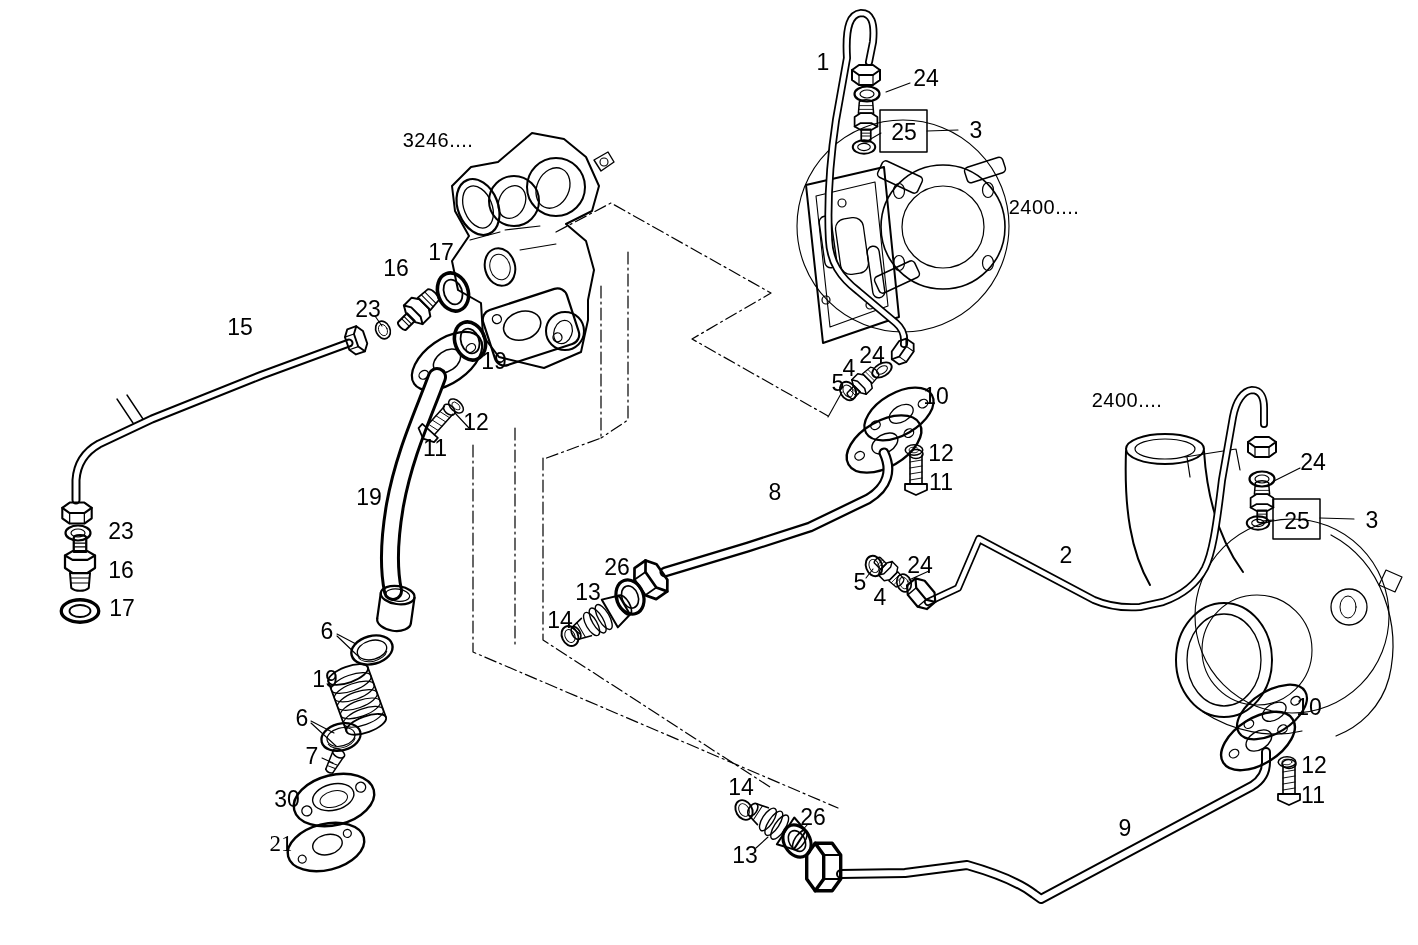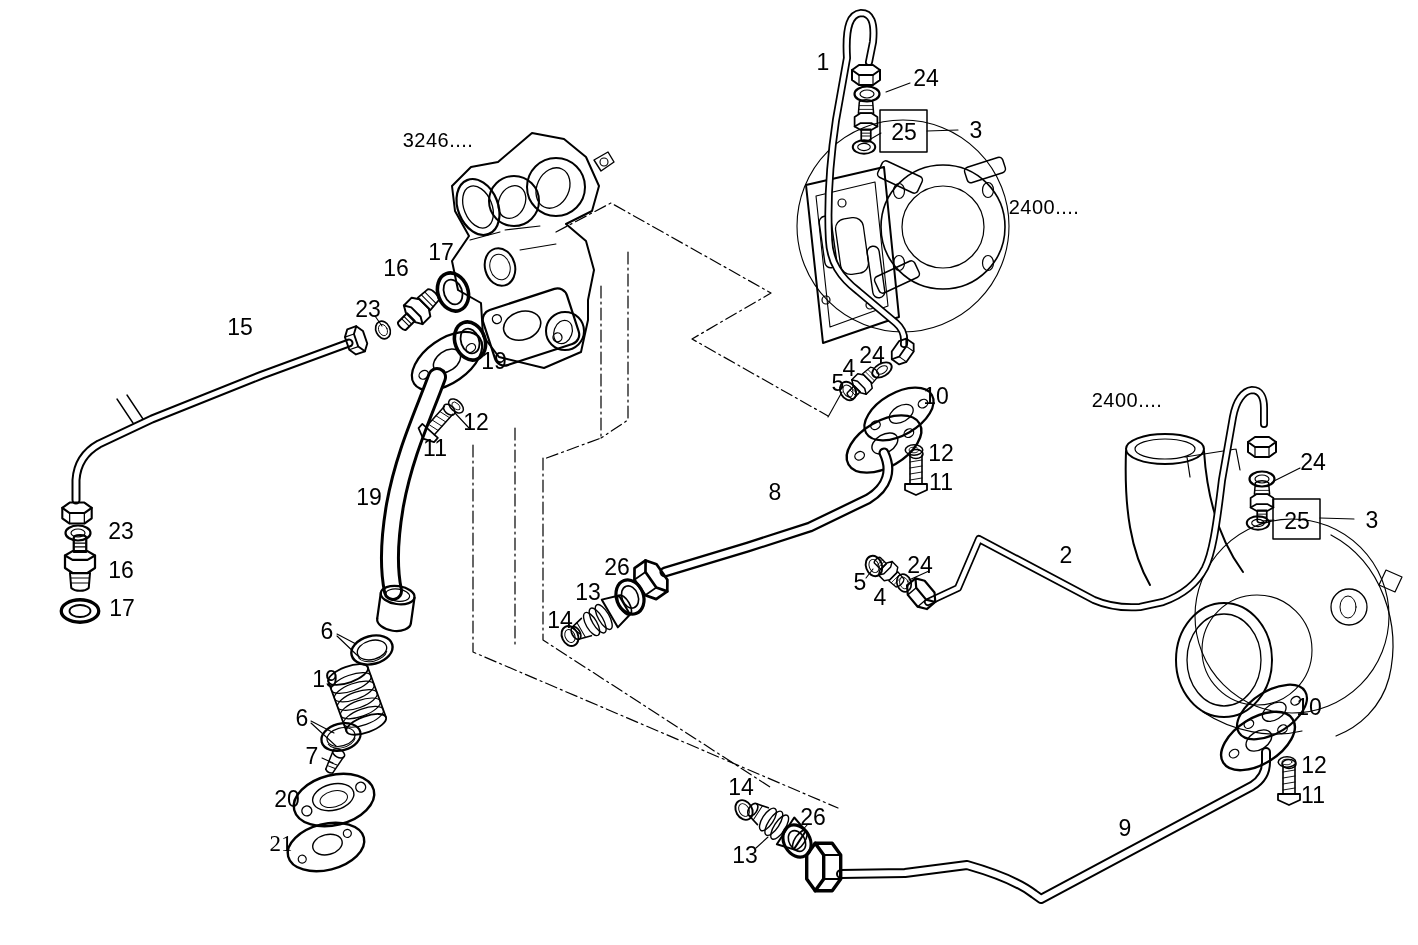--- a/index.html
+++ b/index.html
@@ -428,21 +428,21 @@
       <span class="co" style="left: 122px; top: 608px;">17</span>
       <span class="co" style="left: 560px; top: 620px;">14</span>
       <span class="co" style="left: 327px; top: 631px;">6</span>
       <span class="co" style="left: 325px; top: 679px;">19</span>
       <span class="co" style="left: 1309px; top: 707px;">10</span>
       <span class="co" style="left: 302px; top: 718px;">6</span>
       <span class="co" style="left: 312px; top: 756px;">7</span>
       <span class="co" style="left: 1314px; top: 765px;">12</span>
       <span class="co" style="left: 741px; top: 787px;">14</span>
       <span class="co" style="left: 1313px; top: 795px;">11</span>
-      <span class="co" style="left: 287px; top: 799px;">20</span>
+      <span class="co" style="left: 287px; top: 799px;">30</span>
       <span class="co" style="left: 813px; top: 817px;">26</span>
       <span class="co" style="left: 1125px; top: 828px;">9</span>
       <span class="co" style="left: 281px; top: 843px; font-family: Liberation Serif, serif;">21</span>
       <span class="co" style="left: 745px; top: 855px;">13</span>
       <span class="ref" style="left: 438px; top: 140px;">3246....</span>
       <span class="ref" style="left: 1044px; top: 207px;">2400....</span>
       <span class="ref" style="left: 1127px; top: 400px;">2400....</span>
     </div>
 </div>
 

